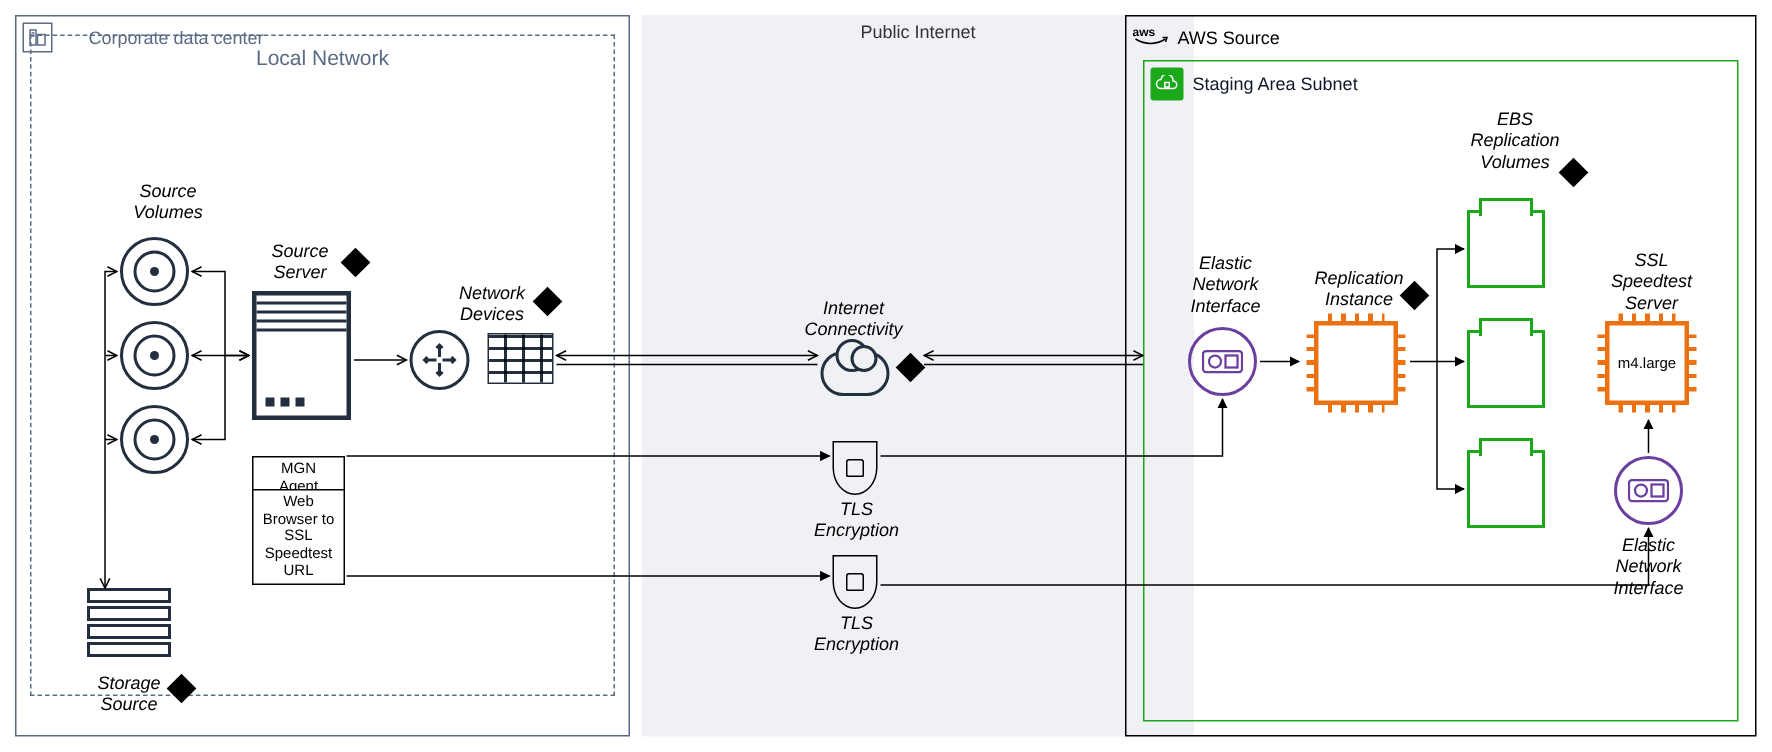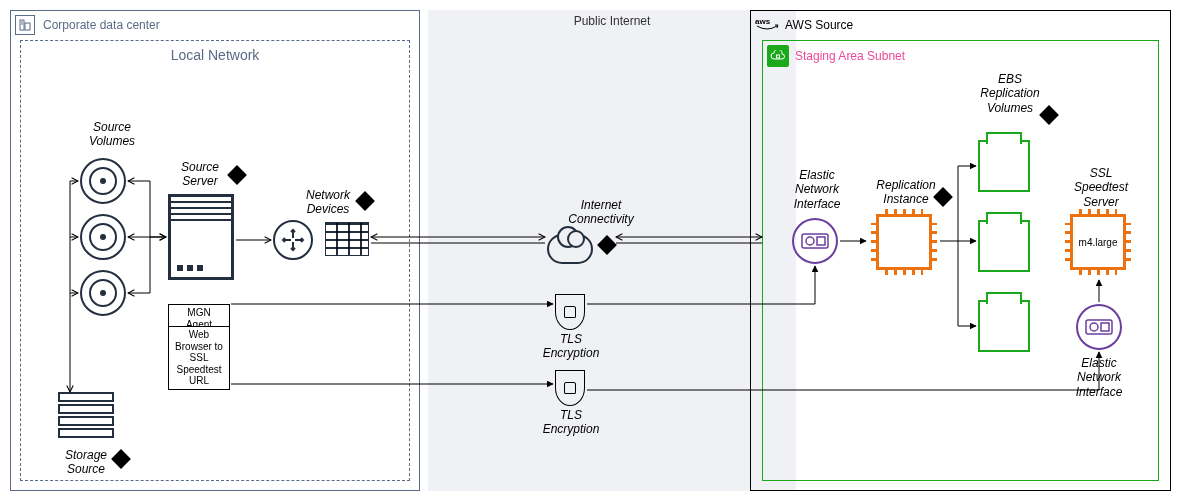--- a/index.html
+++ b/index.html
@@ -12,34 +12,34 @@
     width: 1181px;
     height: 501px;
     position: relative;
     overflow: hidden;
   }
   .box { position: absolute; }
   .lbl { text-align: center; line-height: 1.2; }
 
   
   .region-corp { left: 10px; top: 10px; width: 410px; height: 481px; border: 1px solid #5A6B86; }
-  .region-corp .hdr { position: absolute; left: 4px; top: 4px; display: flex; align-items: center; gap: 8px; color: #5A6B86; font-size: 12px; }
+  .region-corp .hdr { position: absolute; left: 4px; top: 4px; display: flex; align-items: center; gap: 24px; color: #5A6B86; font-size: 12px; }
   .region-corp .hdr .ico { width: 20px; height: 20px; border: 1px solid #5A6B86; display: flex; align-items: center; justify-content: center; }
 
   .region-internet { left: 428px; top: 10px; width: 368px; height: 481px; background: #F0F1F4; }
   .region-internet .hdr { position: absolute; width: 100%; top: 4px; text-align: center; color: #333; font-size: 12px; }
 
   .region-aws { left: 750px; top: 10px; width: 421px; height: 481px; border: 1px solid #000; }
   .region-aws .hdr { position: absolute; left: 4px; top: 4px; display: flex; align-items: center; gap: 6px; color: #000; font-size: 12px; }
 
   .subnet { position: absolute; left: 762px; top: 40px; width: 397px; height: 441px; border: 1px solid #1BA81B; }
-  .subnet .hdr { position: absolute; left: 4px; top: 4px; display: flex; align-items: center; gap: 6px; color: #ec4899; font-size: 12px; justify-content: space-between; }
+  .subnet .hdr { position: absolute; left: 4px; top: 4px; display: flex; align-items: center; gap: 6px; color: #0f172a; font-size: 12px; justify-content: space-between; }
   .subnet .hdr .ico { width: 22px; height: 22px; background: #1BA81B; display: flex; align-items: center; justify-content: center; border-radius: 2px; }
 
-  .localnet { position: absolute; left: 20px; top: 40px; width: 390px; height: 441px; border: 1px dashed #5A6B86; }
+  .localnet { position: absolute; left: 20px; top: 23px; width: 390px; height: 441px; border: 1px dashed #5A6B86; }
   .localnet .hdr { position: absolute; width: 100%; top: 6px; text-align: center; color: #5A6B86; font-size: 14px; }
 
   
   .vol { position: absolute; width: 46px; height: 46px; border: 2px solid #232F3E; border-radius: 50%; display:flex; align-items:center; justify-content:center; }
   .vol::after { content:""; width: 24px; height:24px; border:2px solid #232F3E; border-radius:50%; }
   .vol::before { content:""; position:absolute; width:6px; height:6px; background:#232F3E; border-radius:50%; }
 
   
   .server { position:absolute; width:66px; height:86px; border:3px solid #232F3E; background:#fff; }
   .server .slot { height:6px; border-bottom:2px solid #232F3E; }
@@ -188,21 +188,21 @@
 <div class="storage" style="left:58px; top:392px;">
   <div class="d"></div>
     <div class="d"></div>
     <div class="d"></div>
     <div class="d"></div>
 </div>
 <div class="lbl lbl-abs" style="left:48px; top:448px; width:76px; white-space:pre-line;">Storage
 Source</div>
 <div class="diamond" style="left:114px; top:452px;"></div>
 
-<div class="lbl lbl-abs" style="left:556px; top:198px; width:90px; white-space:pre-line;">Internet
+<div class="lbl lbl-abs" style="left:524px; top:198px; width:90px; white-space:pre-line;">Internet
 Connectivity</div>
 <div class="cloud" style="left:547px; top:234px;"></div>
 <div class="diamond" style="left:600px; top:238px;"></div>
 
 <div class="shield" style="left:555px; top:294px;"></div>
 <div class="lbl lbl-abs" style="left:536px; top:332px; width:70px; white-space:pre-line;">TLS
 Encryption</div>
 
 <div class="shield" style="left:555px; top:370px;"></div>
 <div class="lbl lbl-abs" style="left:536px; top:408px; width:70px; white-space:pre-line;">TLS

